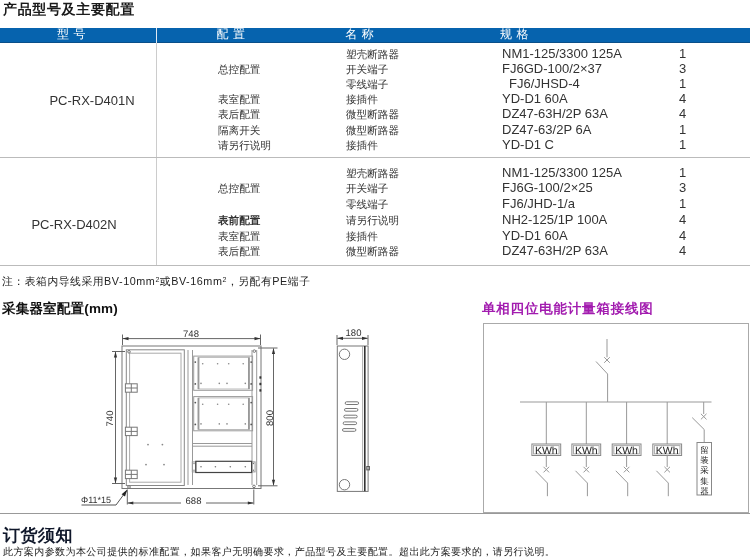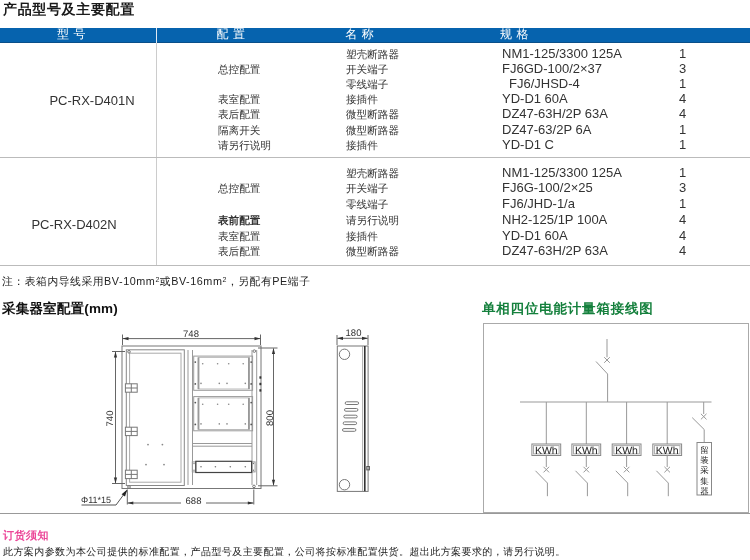--- a/index.html
+++ b/index.html
@@ -93,21 +93,21 @@
 <div class="abs spec ct" style="left:682.5px;top:182.3px;">3</div>
 <div class="abs spec ct" style="left:682.5px;top:198.1px;">1</div>
 <div class="abs spec ct" style="left:682.5px;top:213.8px;">4</div>
 <div class="abs spec ct" style="left:682.5px;top:229.6px;">4</div>
 <div class="abs spec ct" style="left:682.5px;top:245.4px;">4</div>
 
 <div class="abs" style="left:2px;top:273.5px;font-size:10.8px;letter-spacing:0.55px;color:#222;line-height:12px;">注：表箱内导线采用BV-10mm<span style="font-size:7px;vertical-align:3px;">2</span>或BV-16mm<span style="font-size:7px;vertical-align:3px;">2</span>，另配有PE端子</div>
 
 <div class="abs" style="left:2px;top:301.5px;font-size:13.5px;font-weight:bold;color:#111;letter-spacing:0.2px;line-height:13.5px;">采集器室配置(mm)</div>
 
-<div class="abs" style="left:482px;top:301.5px;font-size:13.5px;font-weight:bold;color:#15803d;letter-spacing:0.8px;line-height:13.5px;">单相四位电能计量箱接线图</div>
+<div class="abs" style="left:482px;top:301.5px;font-size:13.5px;font-weight:bold;color:#a21caf;letter-spacing:0.8px;line-height:13.5px;">单相四位电能计量箱接线图</div>
 
 <svg class="abs" text-rendering="geometricPrecision" style="left:0;top:300px;" width="750" height="215" viewBox="0 300 750 215" xmlns="http://www.w3.org/2000/svg">
 <g fill="none" stroke="#808080" stroke-width="1">
 
 <rect x="122" y="346" width="139" height="142.5" stroke="#777"></rect>
 
 <path d="M256.7 350 V485" stroke="#999"></path>
 
 <rect x="126.3" y="349.8" width="58" height="135.7" stroke="#888"></rect>
 
@@ -356,15 +356,15 @@
   <text x="704.4" y="473.3" font-size="8.5" fill="#222" text-anchor="middle" stroke="none" font-family="Liberation Sans">采</text>
   <text x="704.4" y="483.7" font-size="8.5" fill="#222" text-anchor="middle" stroke="none" font-family="Liberation Sans">集</text>
   <text x="704.4" y="494.1" font-size="8.5" fill="#222" text-anchor="middle" stroke="none" font-family="Liberation Sans">器</text>
 </g>
 
 </g>
 </svg>
 
 <div class="abs" style="left:0;top:513px;width:750px;height:1px;background:#999999;"></div>
 
-<div class="abs" style="left:3px;top:528.5px;font-size:11px;font-weight:bold;color:#ec4899;letter-spacing:0.5px;line-height:13px;">订货须知</div>
-
-<div class="abs" style="left:3px;top:546px;font-size:10px;letter-spacing:0.42px;color:#222;line-height:12px;">此方案内参数为本公司提供的标准配置，产品型号及主要配置，公司将按标准配置供货。超出此方案要求的，请另行说明。</div>
+<div class="abs" style="left:3px;top:528.5px;font-size:17px;font-weight:bold;color:#0f172a;letter-spacing:0.5px;line-height:13px;">订货须知</div>
+
+<div class="abs" style="left:3px;top:546px;font-size:10px;letter-spacing:0.42px;color:#222;line-height:12px;">此方案内参数为本公司提供的标准配置，如果客户无明确要求，产品型号及主要配置。超出此方案要求的，请另行说明。</div>
 
 </body></html>

